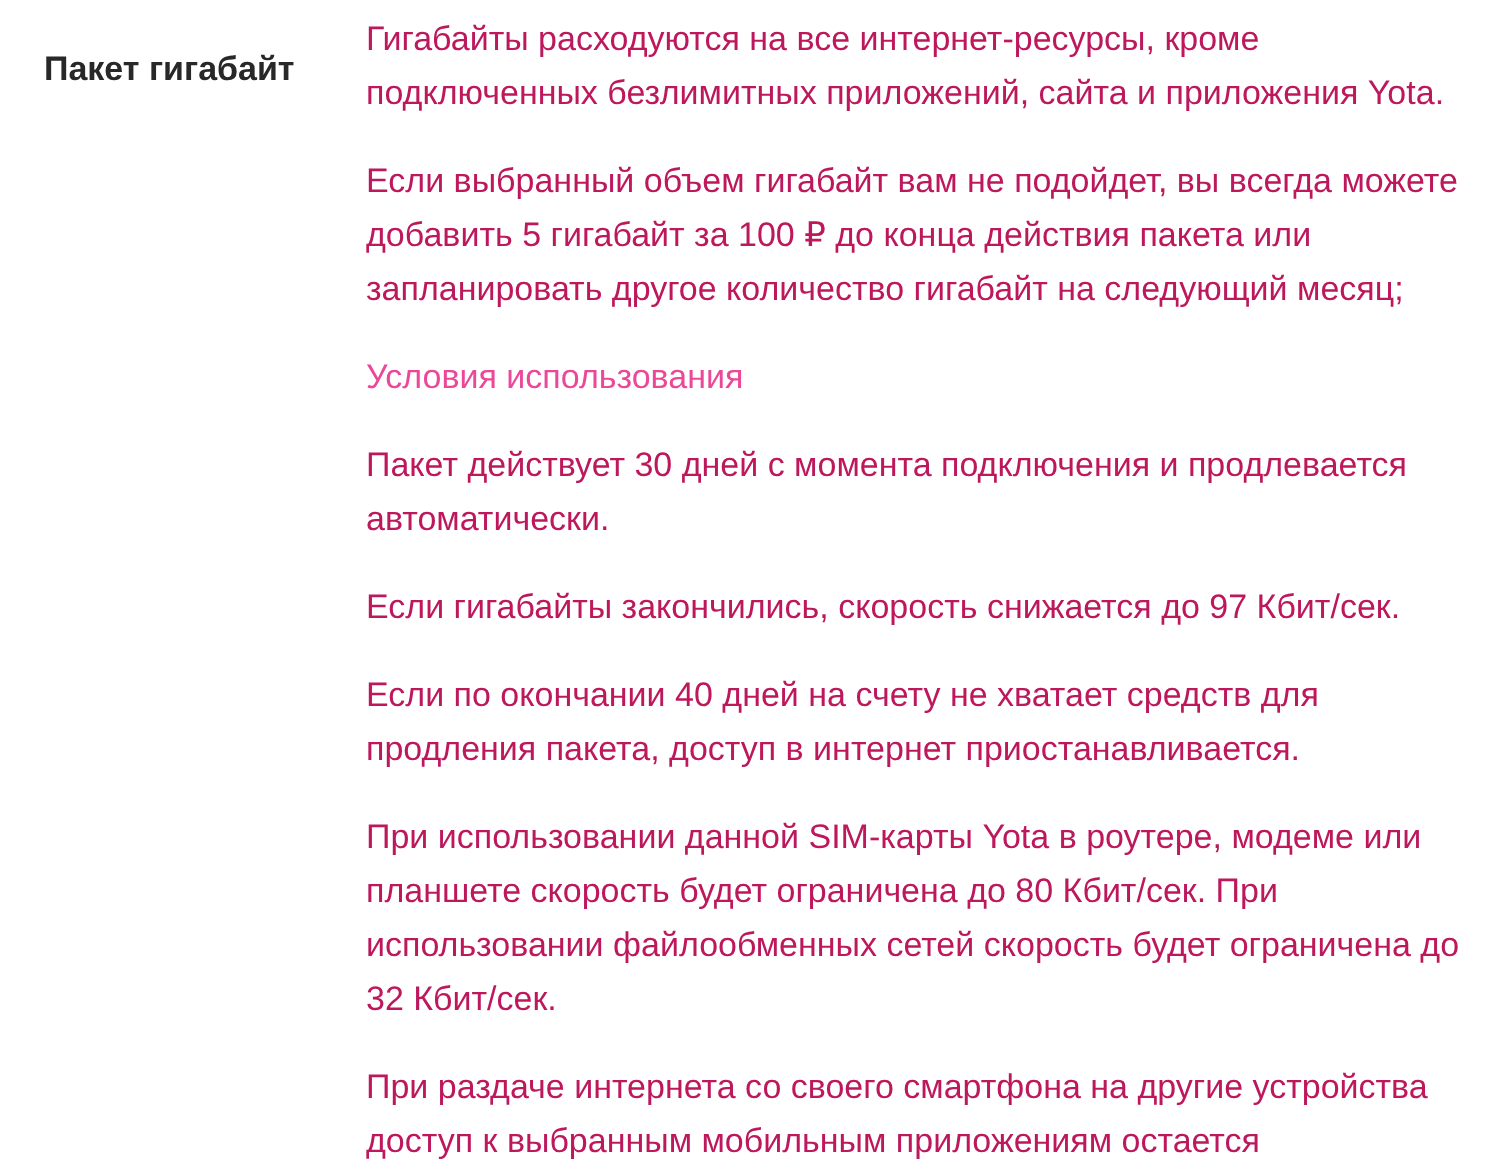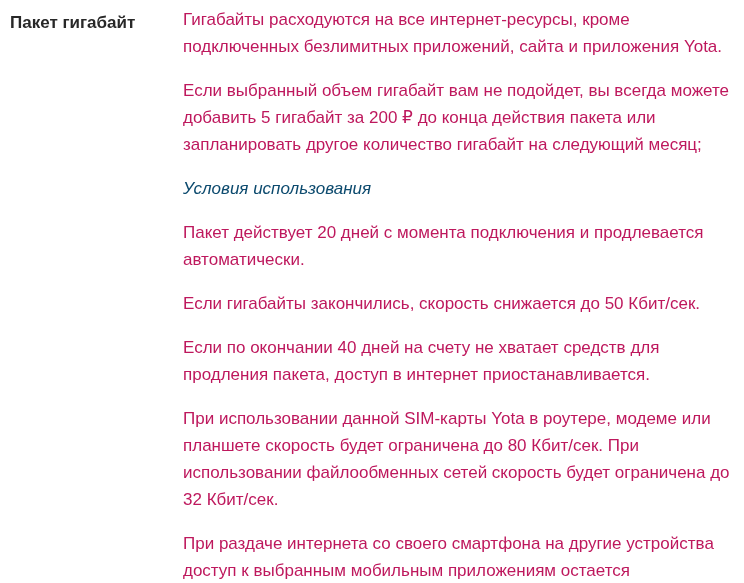--- a/index.html
+++ b/index.html
@@ -21,52 +21,51 @@
     padding: 6px 10px 0 10px;
     box-sizing: border-box;
     width: 744px;
   }
   .label-col {
     width: 173px;
     flex-shrink: 0;
     padding-top: 5px;
   }
   .row-label {
-    margin: 0;
+    margin: 12px;
     font-size: 17px;
     line-height: 24px;
     font-weight: 700;
     color: #282828;
   }
   .content-col {
     max-width: 548px;
     flex: 1 1 auto;
   }
   .content-col p {
     margin: 0 0 17px 0;
     font-size: 17px;
     line-height: 27px;
     color: #be185d;
   }
   .content-col p.subheading {
-    color: #0c4a6e;
-    font-style: italic;
+    color: #ec4899;
   }
 </style>
 </head>
 <body>
 
 <div class="panel">
   <div class="label-col">
     <h3 class="row-label">Пакет гигабайт</h3>
   </div>
   <div class="content-col">
 
   <p>Гигабайты расходуются на все интернет-ресурсы, кроме подключенных безлимитных приложений, сайта и приложения Yota.</p>
-      <p>Если выбранный объем гигабайт вам не подойдет, вы всегда можете добавить 5 гигабайт за 200 ₽ до конца действия пакета или запланировать другое количество гигабайт на следующий месяц;</p>
+      <p>Если выбранный объем гигабайт вам не подойдет, вы всегда можете добавить 5 гигабайт за 100 ₽ до конца действия пакета или запланировать другое количество гигабайт на следующий месяц;</p>
       <p class="subheading">Условия использования</p>
-      <p>Пакет действует 20 дней с момента подключения и продлевается автоматически.</p>
-      <p>Если гигабайты закончились, скорость снижается до 50 Кбит/сек.</p>
+      <p>Пакет действует 30 дней с момента подключения и продлевается автоматически.</p>
+      <p>Если гигабайты закончились, скорость снижается до 97 Кбит/сек.</p>
       <p>Если по окончании 40 дней на счету не хватает средств для продления пакета, доступ в интернет приостанавливается.</p>
       <p>При использовании данной SIM-карты Yota в роутере, модеме или планшете скорость будет ограничена до 80 Кбит/сек. При использовании файлообменных сетей скорость будет ограничена до 32 Кбит/сек.</p>
       <p>При раздаче интернета со своего смартфона на другие устройства доступ к выбранным мобильным приложениям остается безлимитным, а остальной трафик расходуется из гигабайт.</p>
     </div>
 </div>
 
 </body></html>

